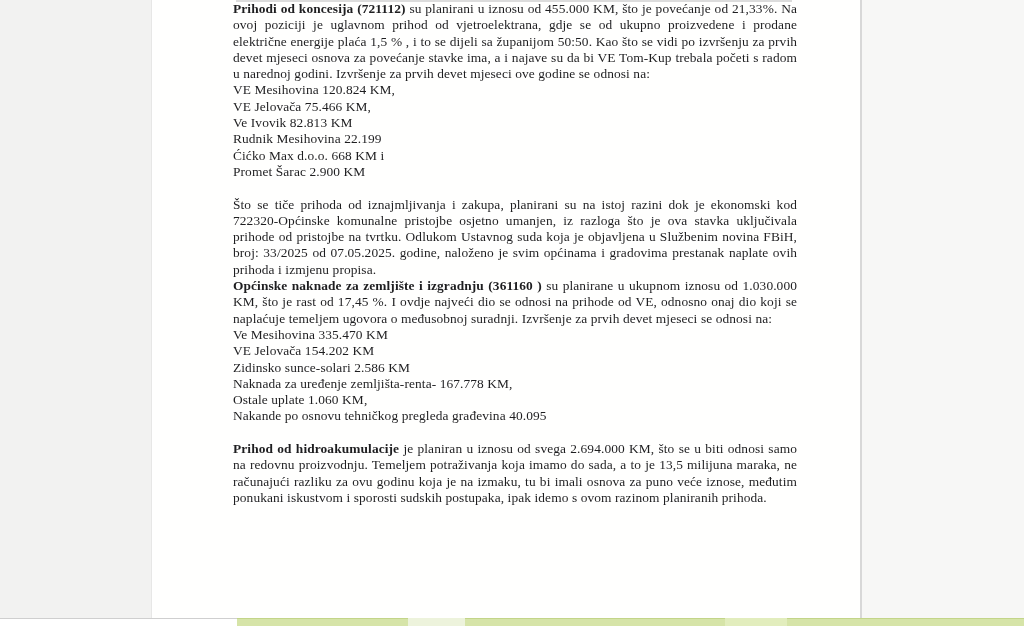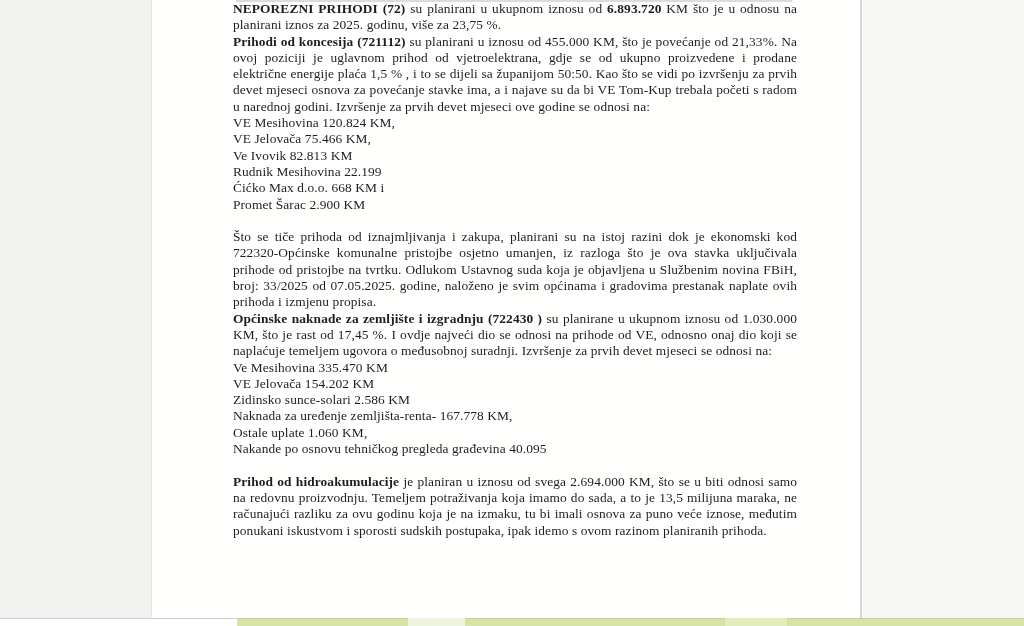--- a/index.html
+++ b/index.html
@@ -80,31 +80,30 @@
   }
 </style>
 </head>
 <body>
 
 <div class="screen">
   <div class="left-margin"></div>
   <div class="page">
     <div class="top-remnant"></div>
     <div class="textcol" id="doc">
-        <div class="p"><span class="b">NEPOREZNI PRIHODI  (72)</span><span> su planirani u ukupnom iznosu od </span><span class="b">6.893.720</span><span> KM što je u odnosu na planirani iznos  za 2025. godinu, više za 23,75 %.</span></div>
         <div class="p"><span class="b">Prihodi od koncesija (721112)</span><span> su planirani u iznosu od 455.000 KM, što je povećanje od 21,33%. Na ovoj poziciji je uglavnom prihod od vjetroelektrana, gdje se od ukupno proizvedene i prodane električne energije plaća 1,5 % , i to se dijeli sa županijom 50:50. Kao što se vidi po izvršenju za prvih devet mjeseci  osnova za povećanje stavke ima, a i  najave su da bi VE Tom-Kup trebala početi s radom u narednoj godini. Izvršenje za prvih devet mjeseci ove godine se odnosi na:</span></div>
         <div class="line"><span>VE Mesihovina 120.824 KM,</span></div>
         <div class="line"><span>VE Jelovača 75.466 KM,</span></div>
         <div class="line"><span>Ve Ivovik 82.813 KM</span></div>
         <div class="line"><span>Rudnik Mesihovina 22.199</span></div>
         <div class="line"><span>Ćićko Max d.o.o. 668 KM i</span></div>
         <div class="line"><span>Promet Šarac 2.900 KM</span></div>
         <div class="blank"></div>
         <div class="p"><span>Što se tiče prihoda od iznajmljivanja i zakupa, planirani su na istoj razini dok je ekonomski kod 722320-Općinske komunalne pristojbe osjetno umanjen,   iz razloga što je ova stavka uključivala prihode od pristojbe na tvrtku. Odlukom Ustavnog suda koja je objavljena u Službenim novina FBiH, broj: 33/2025 od 07.05.2025. godine, naloženo je svim općinama i gradovima prestanak naplate ovih prihoda i izmjenu propisa.</span></div>
-        <div class="p"><span class="b">Općinske naknade za zemljište i izgradnju (722430 )</span><span> su planirane u ukupnom iznosu od 1.030.000 KM, što je rast od 17,45 %. I ovdje najveći dio se odnosi na prihode od VE, odnosno onaj dio koji se naplaćuje temeljem ugovora o međusobnoj suradnji. Izvršenje za prvih devet mjeseci se odnosi na:</span></div>
+        <div class="p"><span class="b">Općinske naknade za zemljište i izgradnju (361160 )</span><span> su planirane u ukupnom iznosu od 1.030.000 KM, što je rast od 17,45 %. I ovdje najveći dio se odnosi na prihode od VE, odnosno onaj dio koji se naplaćuje temeljem ugovora o međusobnoj suradnji. Izvršenje za prvih devet mjeseci se odnosi na:</span></div>
         <div class="line"><span>Ve Mesihovina 335.470 KM</span></div>
         <div class="line"><span>VE Jelovača 154.202 KM</span></div>
         <div class="line"><span>Zidinsko sunce-solari 2.586 KM</span></div>
         <div class="line"><span>Naknada za uređenje zemljišta-renta- 167.778 KM,</span></div>
         <div class="line"><span>Ostale uplate 1.060 KM,</span></div>
         <div class="line"><span>Nakande po osnovu tehničkog pregleda građevina 40.095</span></div>
         <div class="blank"></div>
         <div class="p"><span class="b">Prihod od hidroakumulacije</span><span> je planiran u iznosu od  svega 2.694.000 KM, što se u biti odnosi samo na redovnu proizvodnju. Temeljem potraživanja koja imamo do sada, a to je 13,5 milijuna maraka,  ne računajući razliku za ovu godinu koja je na izmaku, tu bi imali osnova za puno veće iznose, međutim ponukani iskustvom i sporosti sudskih postupaka, ipak idemo s ovom razinom planiranih prihoda.</span></div>
       </div>
   </div>

